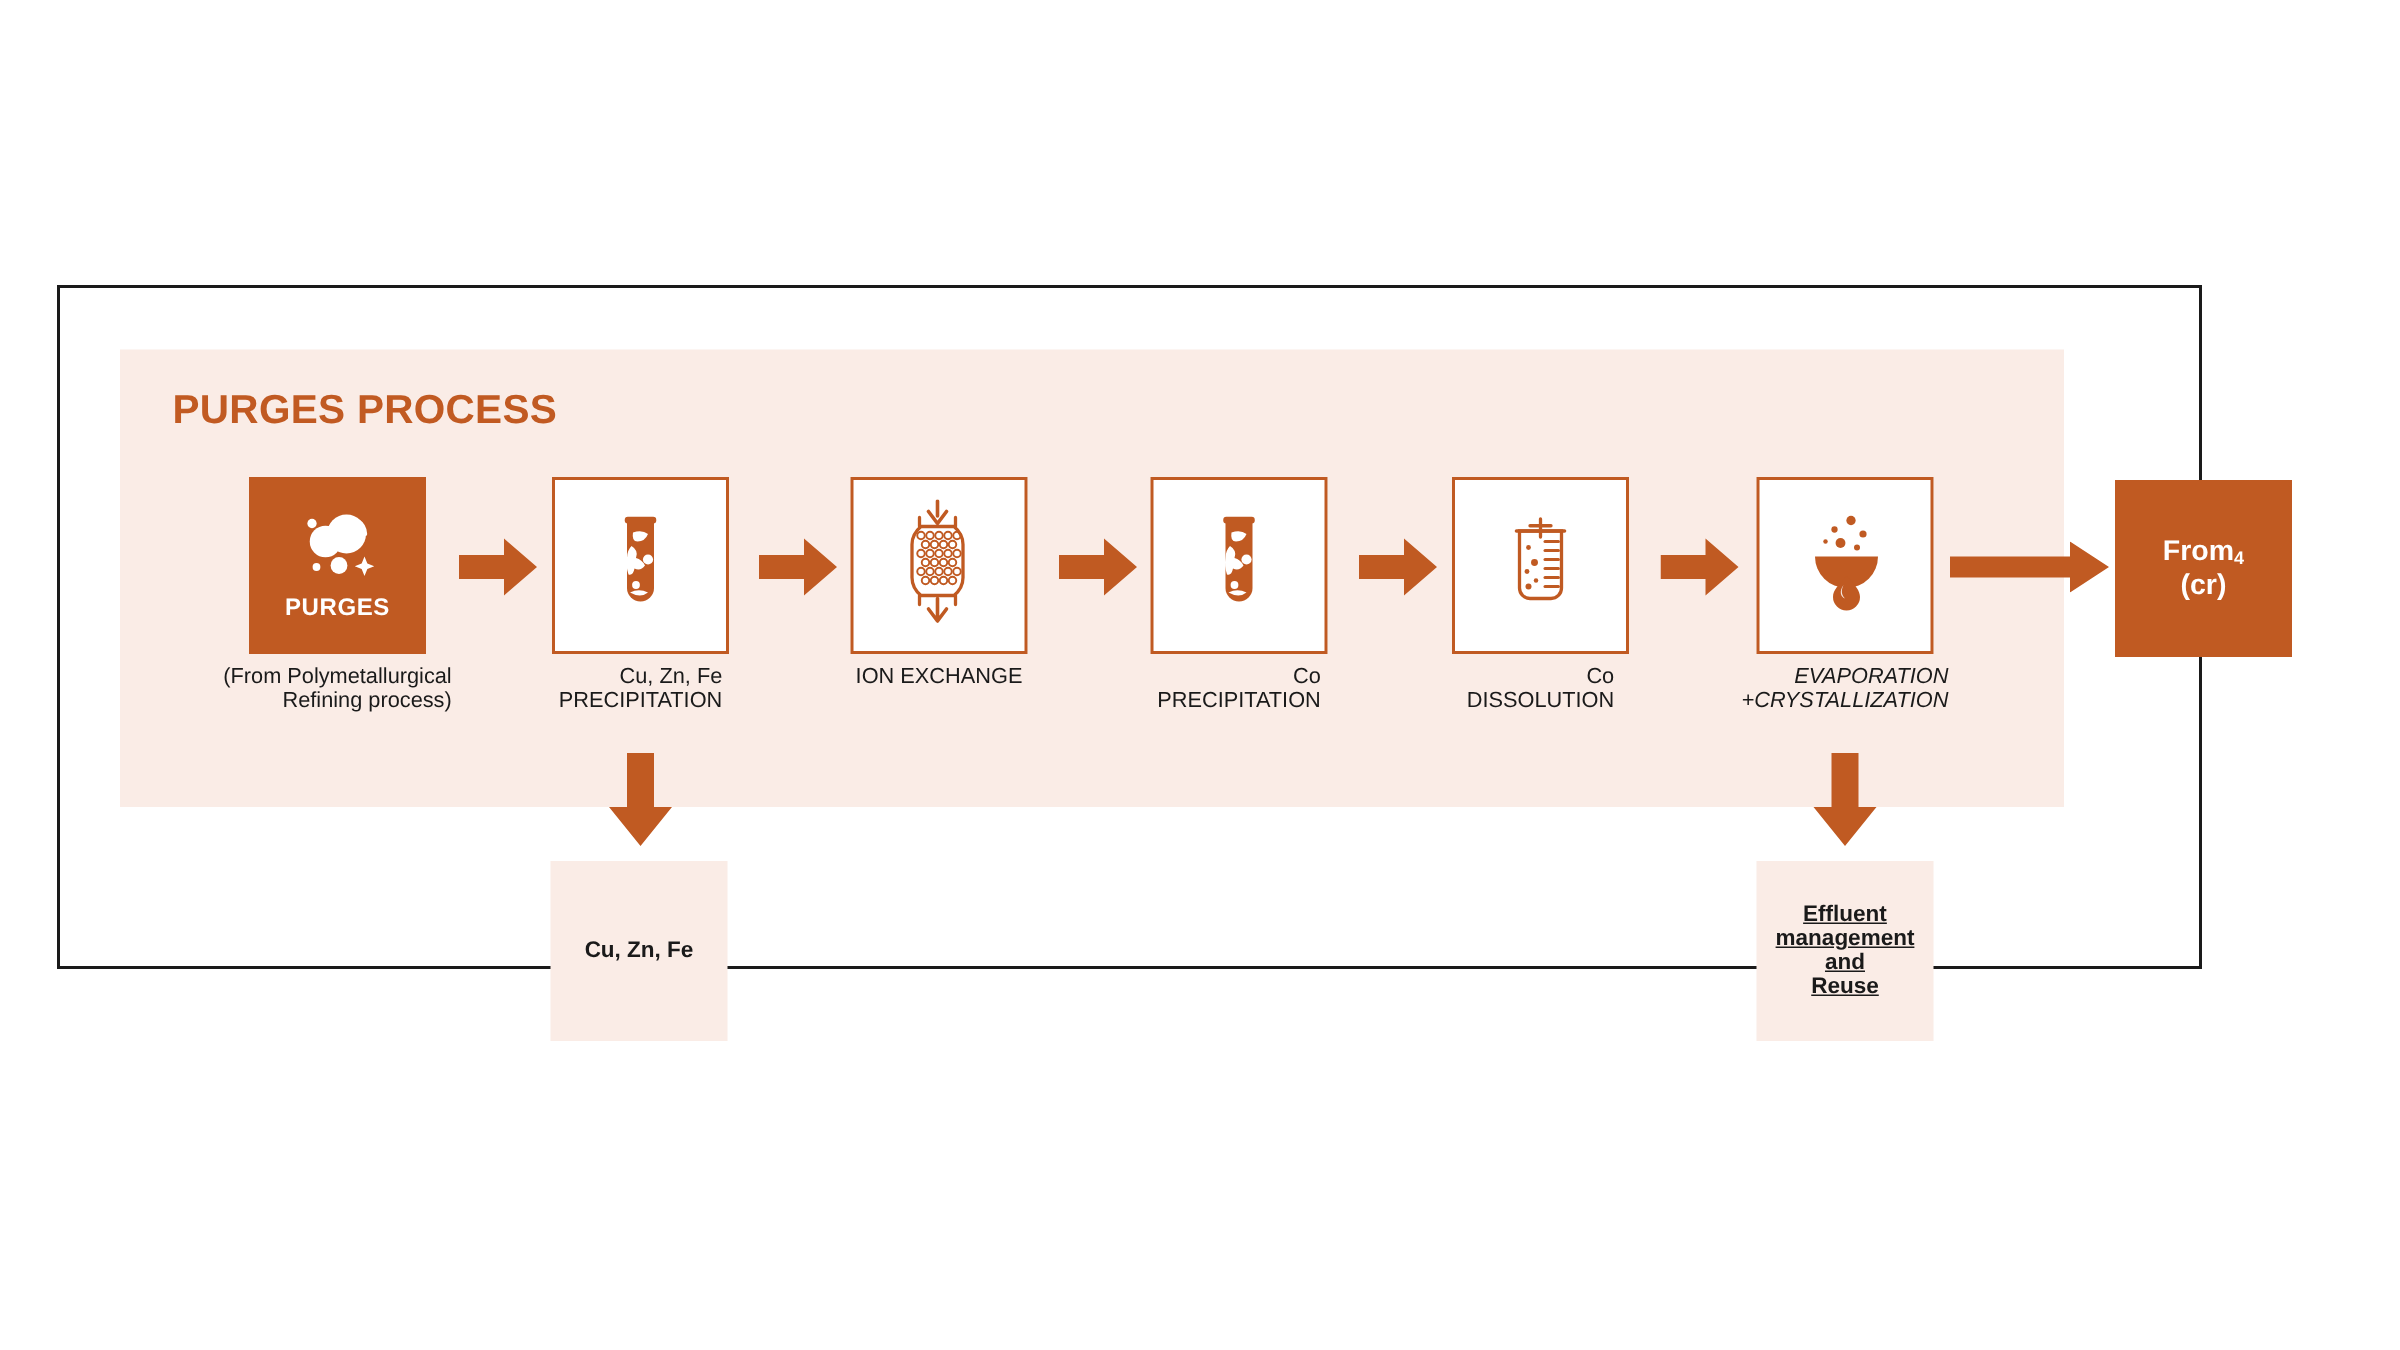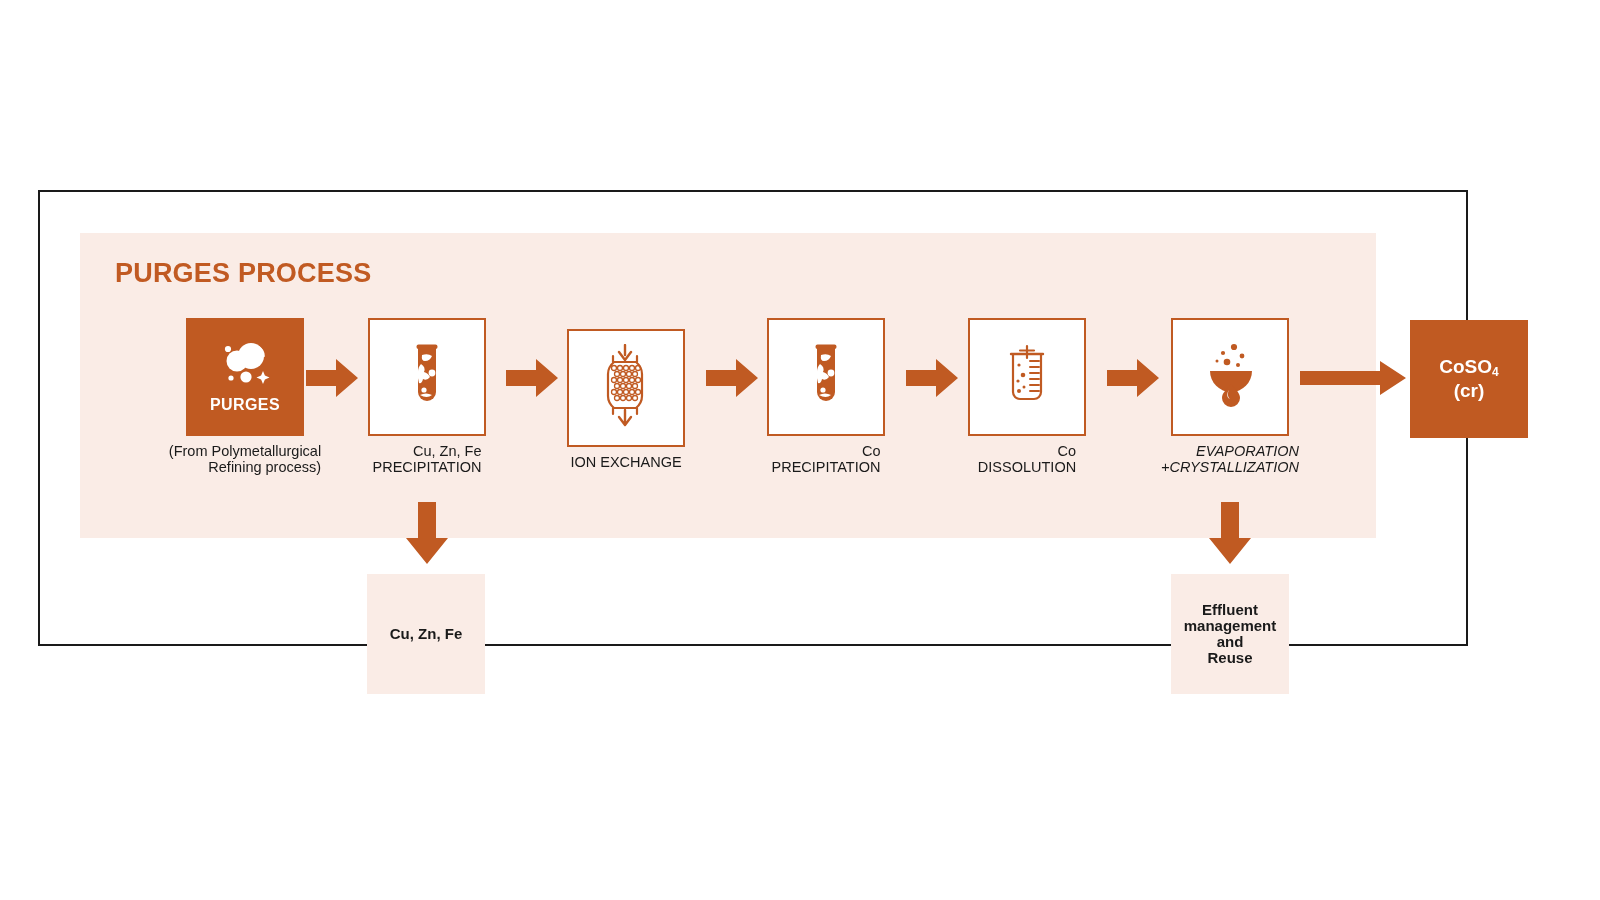--- a/index.html
+++ b/index.html
@@ -159,21 +159,21 @@
 <body>
 
 <div id="canvas">
 
   <div class="outer-frame"></div>
 
   <div class="process-panel"></div>
 
   <div class="panel-title">PURGES PROCESS</div>
 
-  <div class="step" style="left:166px; top:318px; width:118px; height:160px;margin-left:20px;">
+  <div class="step" style="left:166px; top:318px; width:118px; height:160px;">
     <div class="step-box filled">
       <span>
         <svg width="56" height="46" viewBox="0 0 56 46">
           <circle cx="34" cy="16" r="13" fill="#ffffff"></circle>
           <path d="M34 3 a13 13 0 0 1 0 26 a13 13 0 0 0 0 -26" fill="#c05a22"></path>
           <path d="M41 7 a11 11 0 0 1 5.5 9" stroke="#ffffff" stroke-width="2.6" fill="none" stroke-linecap="round"></path>
           <circle cx="20" cy="21" r="10.5" fill="#ffffff"></circle>
           <circle cx="11" cy="9" r="3.1" fill="#ffffff"></circle>
           <circle cx="29" cy="37" r="5.6" fill="#ffffff"></circle>
           <circle cx="14" cy="38" r="2.6" fill="#ffffff"></circle>
@@ -213,21 +213,21 @@
       <div>PRECIPITATION</div>
     </div>
   </div>
 
   <div class="arrow-right" style="left:506px; top:356px;">
     <svg width="54" height="44" viewBox="0 0 54 44">
       <path d="M0 14 h30 V3 l22 19 l-22 19 V30 H0 z" fill="#c05a22"></path>
     </svg>
   </div>
 
-  <div class="step" style="left:567px; top:329px; width:118px; height:160px;">
+  <div class="step" style="left:567px; top:318px; width:118px; height:160px;">
     <div class="step-box">
       <span>
         <svg width="54" height="84" viewBox="0 0 54 84">
 
           <path d="M26 1 v10 M20 8 l6 8 l6 -8" stroke="#c05a22" stroke-width="2.4" fill="none" stroke-linecap="round" stroke-linejoin="round"></path>
 
           <path d="M15 18 q-6 5 -6 12 v22 q0 7 6 12 h22 q6 -5 6 -12 V30 q0 -7 -6 -12 z" stroke="#c05a22" stroke-width="2.2" fill="none"></path>
 
           <g fill="none" stroke="#c05a22" stroke-width="1.3">
             <circle cx="15" cy="24" r="2.5"></circle>
@@ -373,42 +373,42 @@
   </div>
 
   <div class="arrow-long" style="left:1300px; top:361px;">
     <svg width="106" height="34" viewBox="0 0 106 34">
       <path d="M0 10 h80 V0 l26 17 l-26 17 V24 H0 z" fill="#c05a22"></path>
     </svg>
   </div>
 
   <div class="product-box" style="left:1410px; top:320px; width:118px; height:118px;">
     <div>
-      <div><span>CoSO</span><sub>4</sub></div>
+      <div><span>From</span><sub>4</sub></div>
       <div>(cr)</div>
     </div>
   </div>
 
   <div class="arrow-down" style="left:405px; top:502px;">
     <svg width="44" height="62" viewBox="0 0 44 62">
       <path d="M13 0 h18 v36 h12 l-21 26 l-21 -26 h12 z" fill="#c05a22"></path>
     </svg>
   </div>
 
   <div class="out-box" style="left:367px; top:574px; width:118px; height:120px;">
     <span>Cu, Zn, Fe</span>
   </div>
 
   <div class="arrow-down" style="left:1208px; top:502px;">
     <svg width="44" height="62" viewBox="0 0 44 62">
       <path d="M13 0 h18 v36 h12 l-21 26 l-21 -26 h12 z" fill="#c05a22"></path>
     </svg>
   </div>
 
-  <div class="out-box" style="left:1171px; top:574px; width:118px; height:120px;">
+  <div class="out-box" style="left:1171px; top:574px; width:118px; height:120px;text-decoration:underline;">
     <div>
       <div>Effluent</div>
       <div>management</div>
       <div>and</div>
       <div>Reuse</div>
     </div>
   </div>
 
 </div>
 

